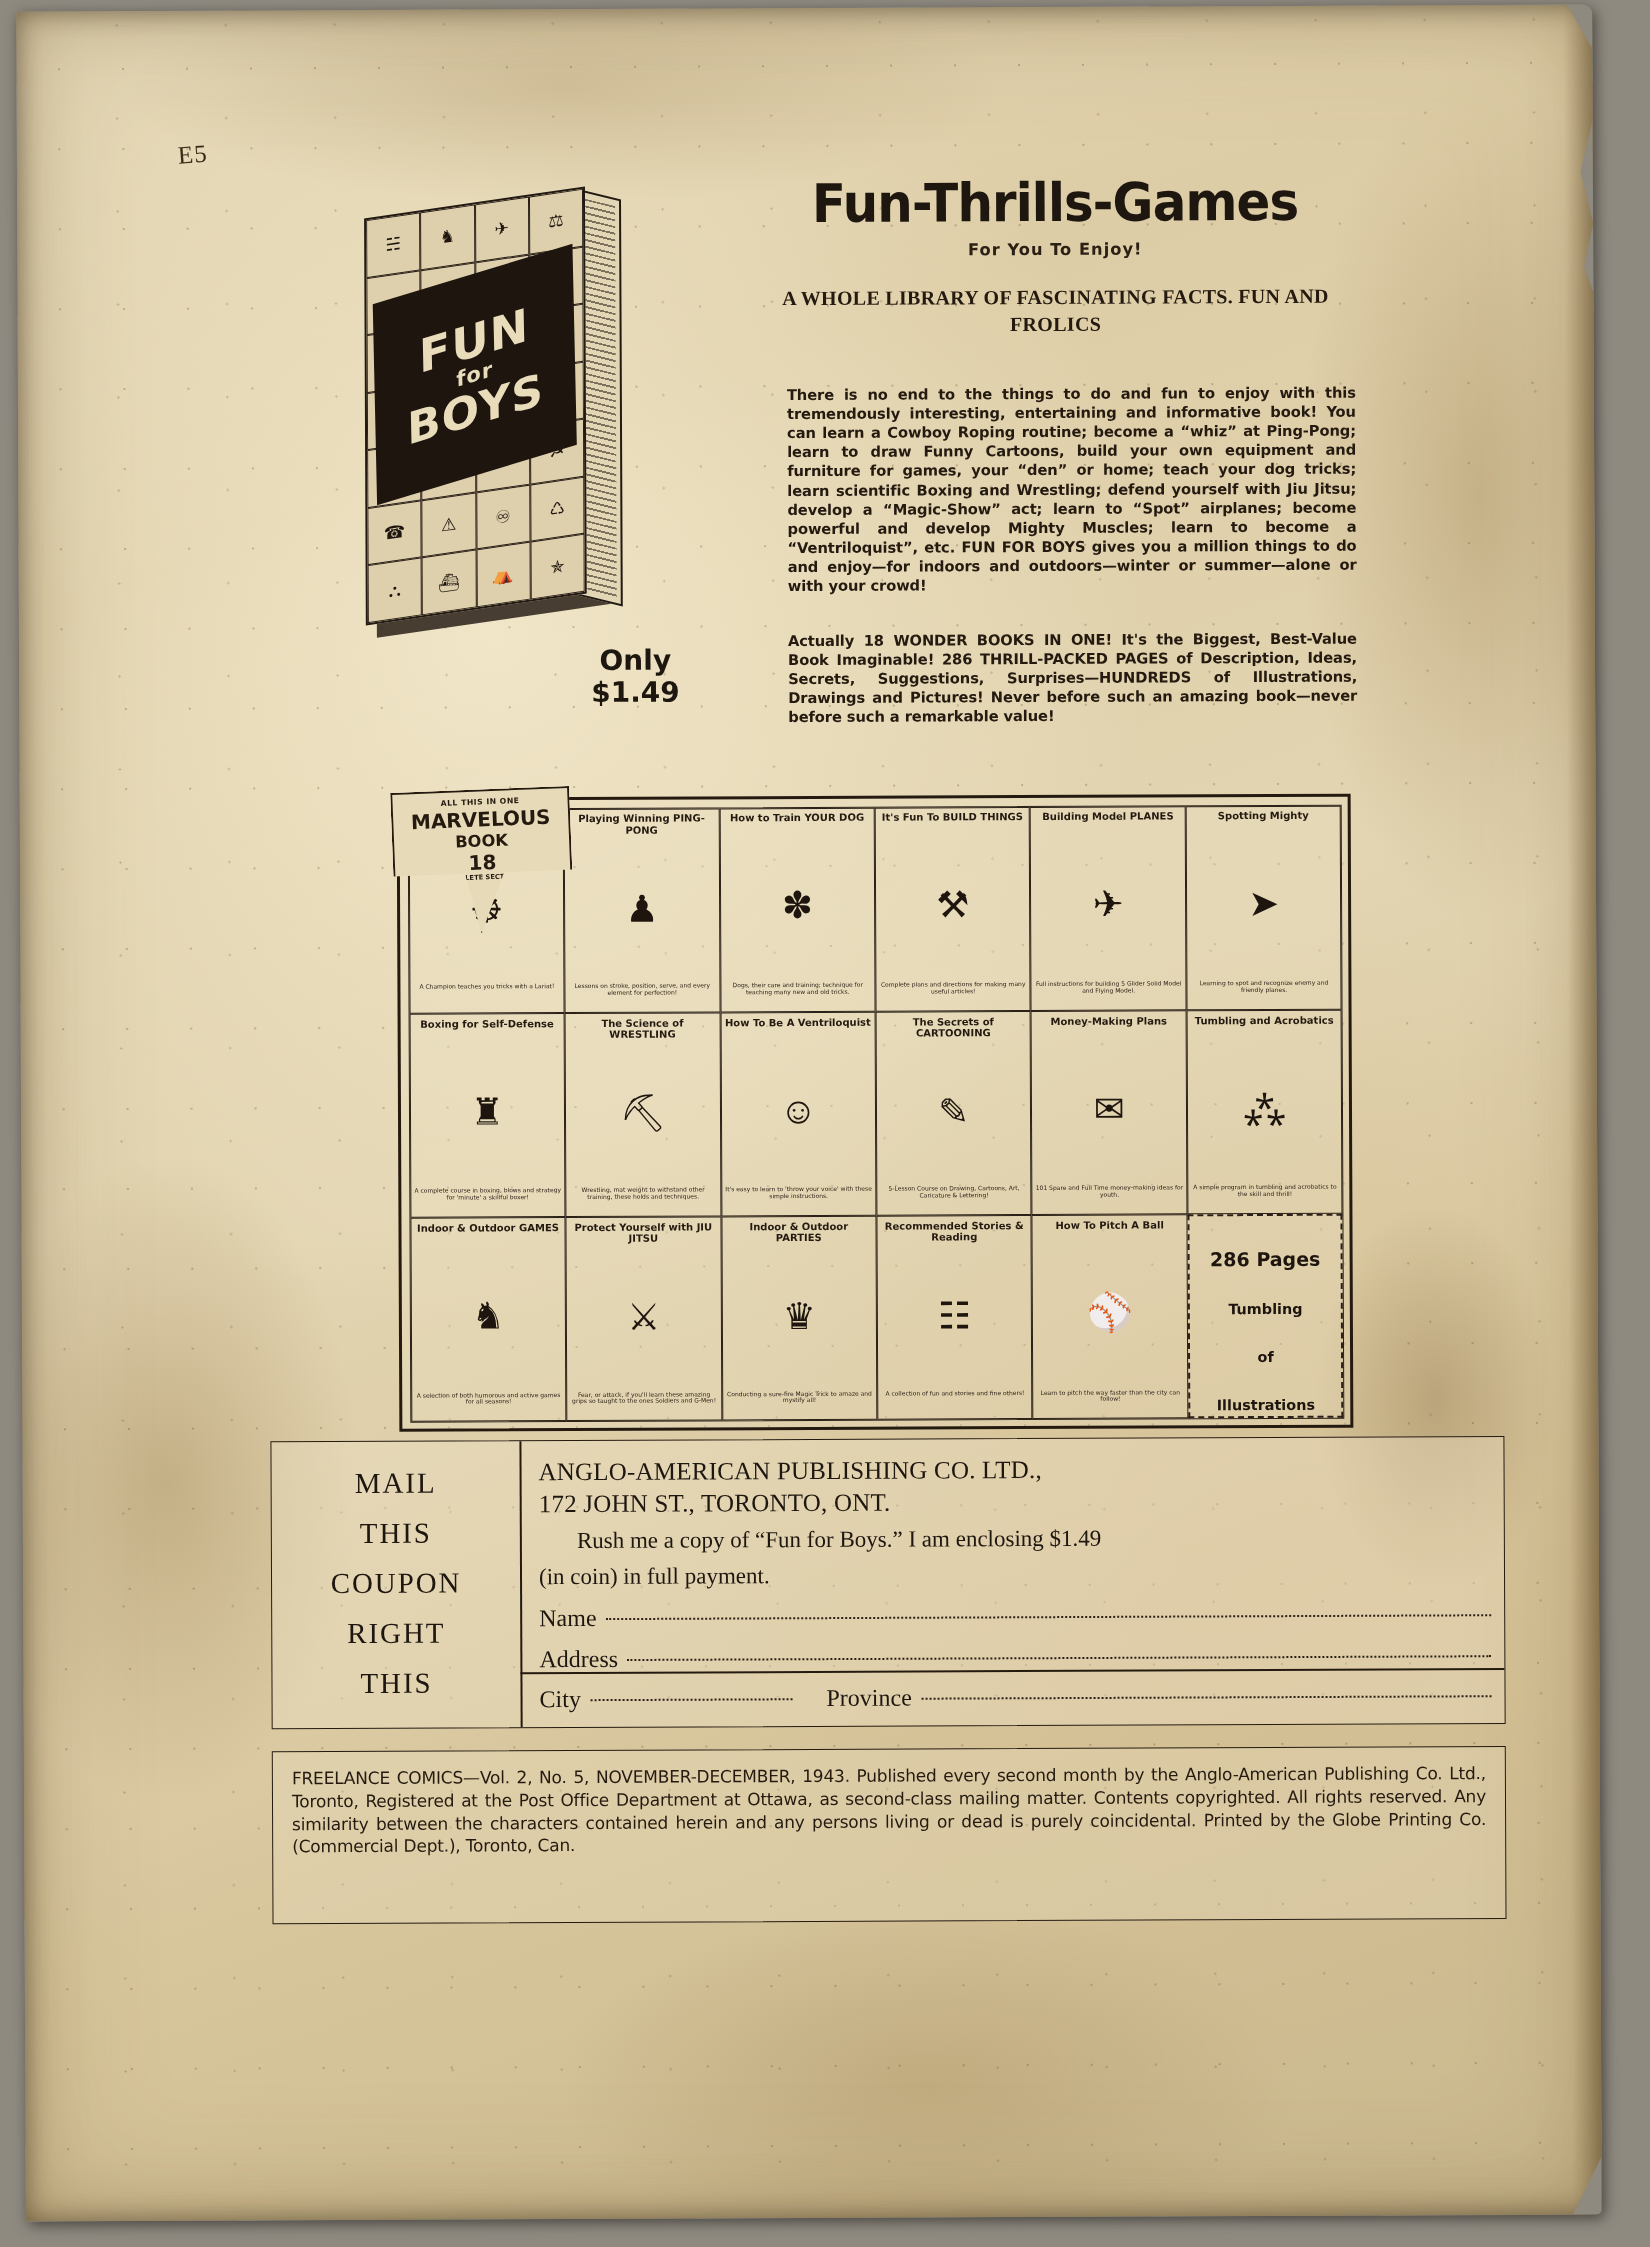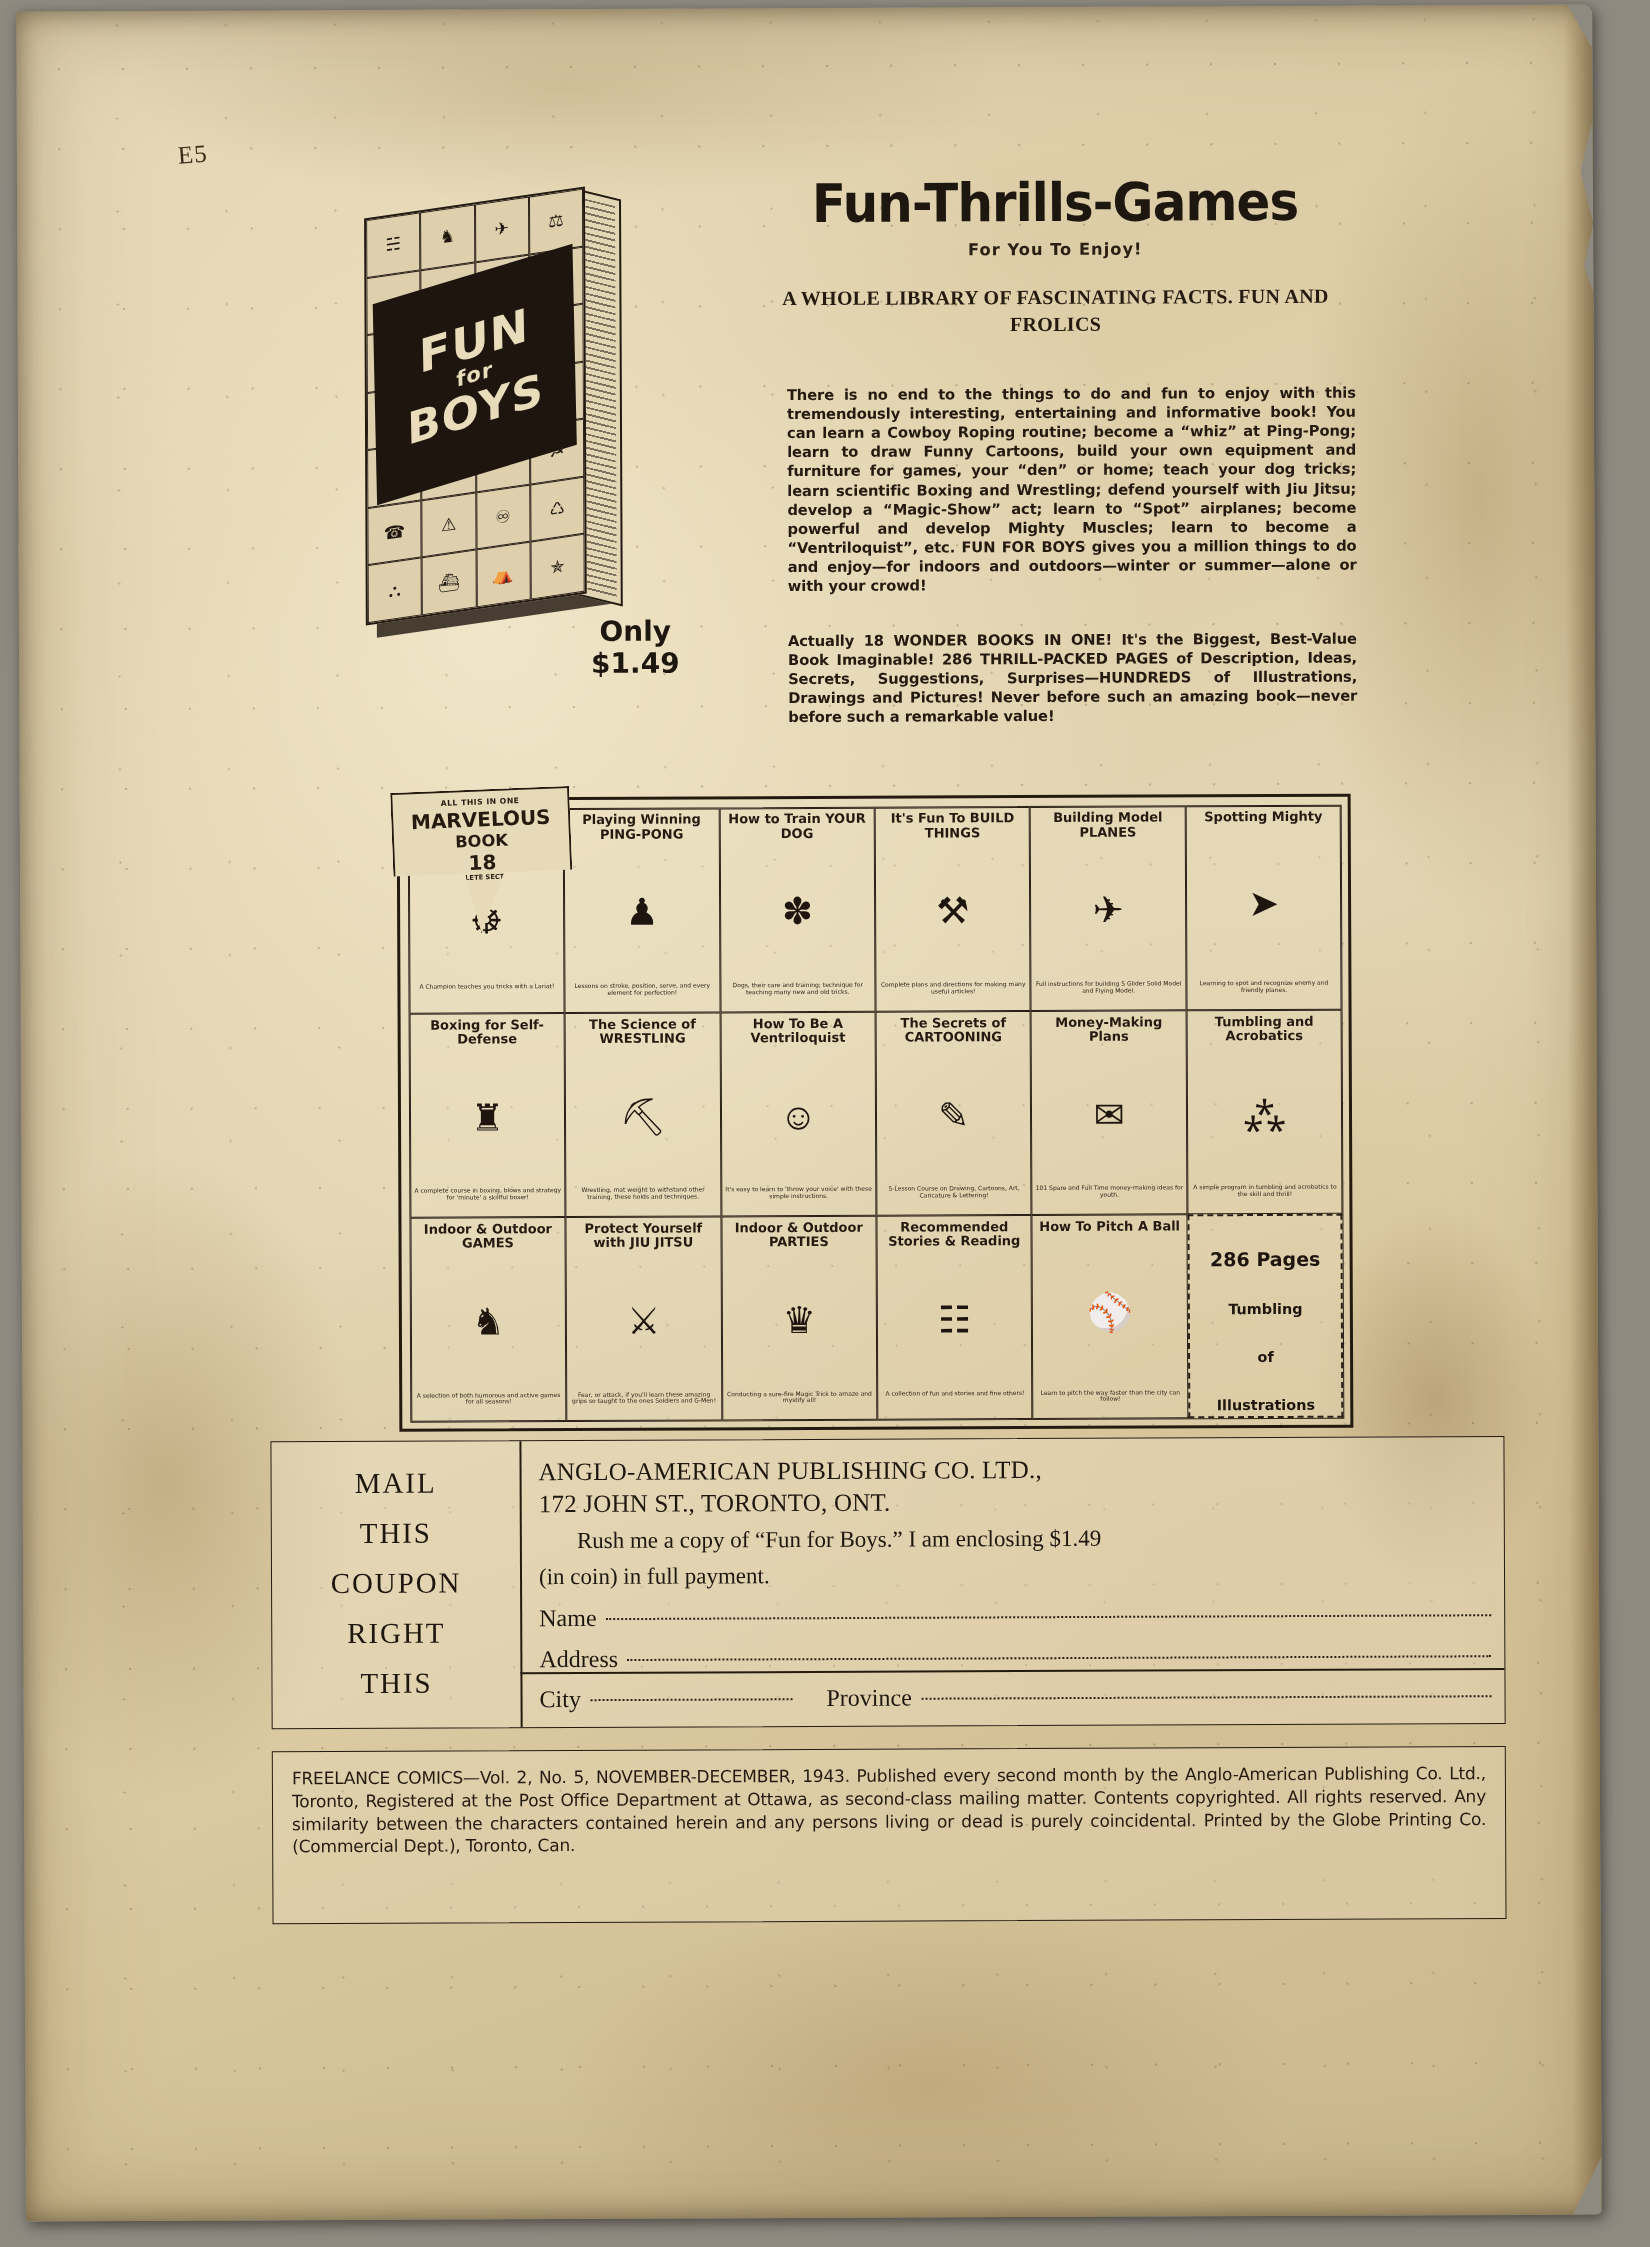--- a/index.html
+++ b/index.html
@@ -200,21 +200,21 @@
     border: 2.9px solid #221a12;
     transform: skewY(14deg);
   }
   .book-spine .lines {
     position: absolute; inset: 5.8px 3.8px;
     background: repeating-linear-gradient(to bottom, rgba(40,30,20,.55) 0 1.9px, rgba(0,0,0,0) 1.9px 6.7px);
   }
 
   .price {
     position: absolute;
-    left: 572px; top: 607px;
+    left: 572px; top: 636px;
     font-family: "DejaVu Sans", sans-serif;
     font-weight: bold;
     font-size: 28px;
     line-height: 1.15;
     color: #1e1710;
     text-align: center;
   }
 
   
   .chart {
@@ -240,21 +240,21 @@
     padding: 3.8px 2.9px;
     box-sizing: border-box;
     display: flex;
     flex-direction: column;
     align-items: center;
     overflow: hidden;
   }
   .cell .ct {
     font-family: "DejaVu Sans", sans-serif;
     font-weight: bold;
-    font-size: 13px;
+    font-size: 10px;
     line-height: 1.12;
     text-align: center;
     color: #241a10;
     min-height: 17.3px;
   }
   .cell .pic {
     flex: 1;
     display: flex; align-items: center; justify-content: center;
     font-size: 37px;
     line-height: 1;

